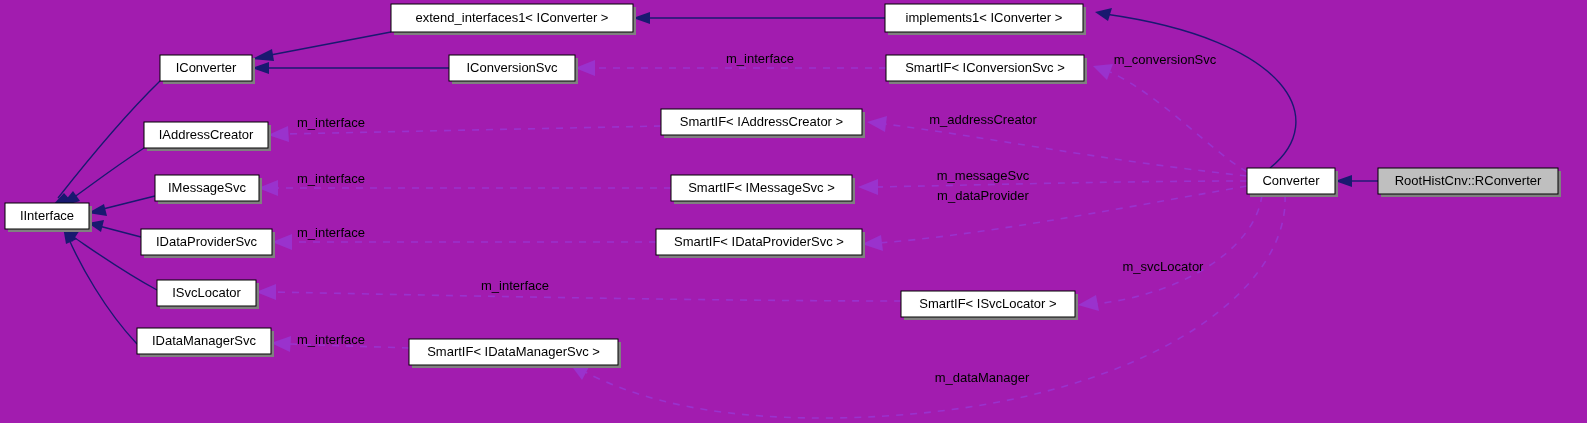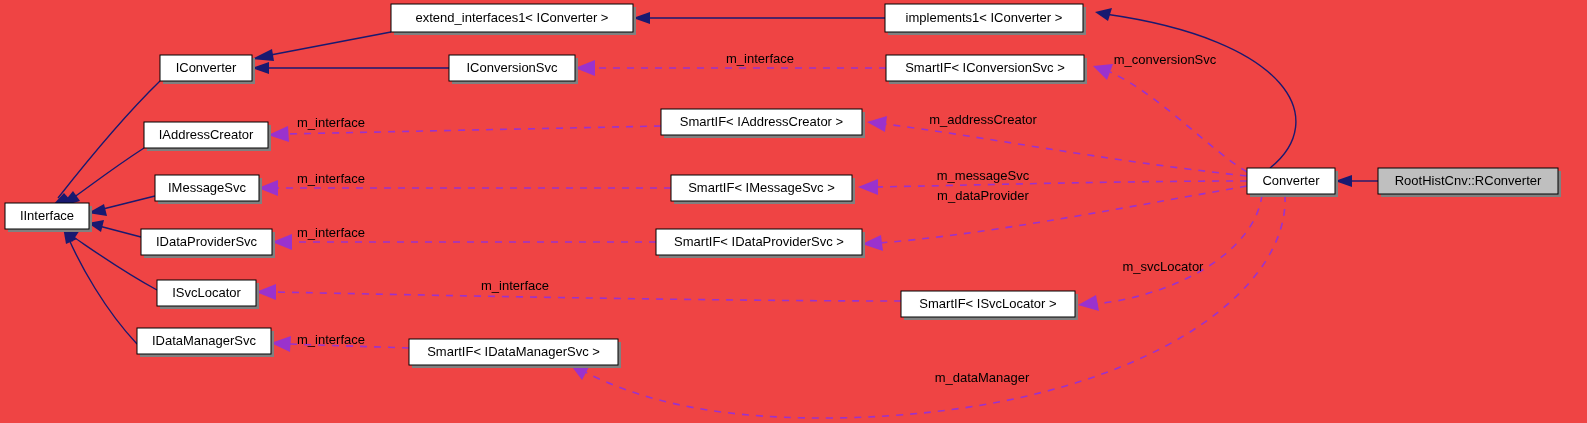--- a/index.html
+++ b/index.html
@@ -4,21 +4,21 @@
 <style>
   html, body {
     margin: 0;
     padding: 0;
     background: #ffffff;
   }
   #diagram-root {
     position: relative;
     width: 1587px;
     height: 423px;
-    background: #ef4444;
+    background: #a21caf;
     font-family: "Liberation Sans", sans-serif;
     overflow: hidden;
   }
   svg#graph {
     position: absolute;
     left: 0;
     top: 0;
     width: 1587px;
     height: 423px;
   }

